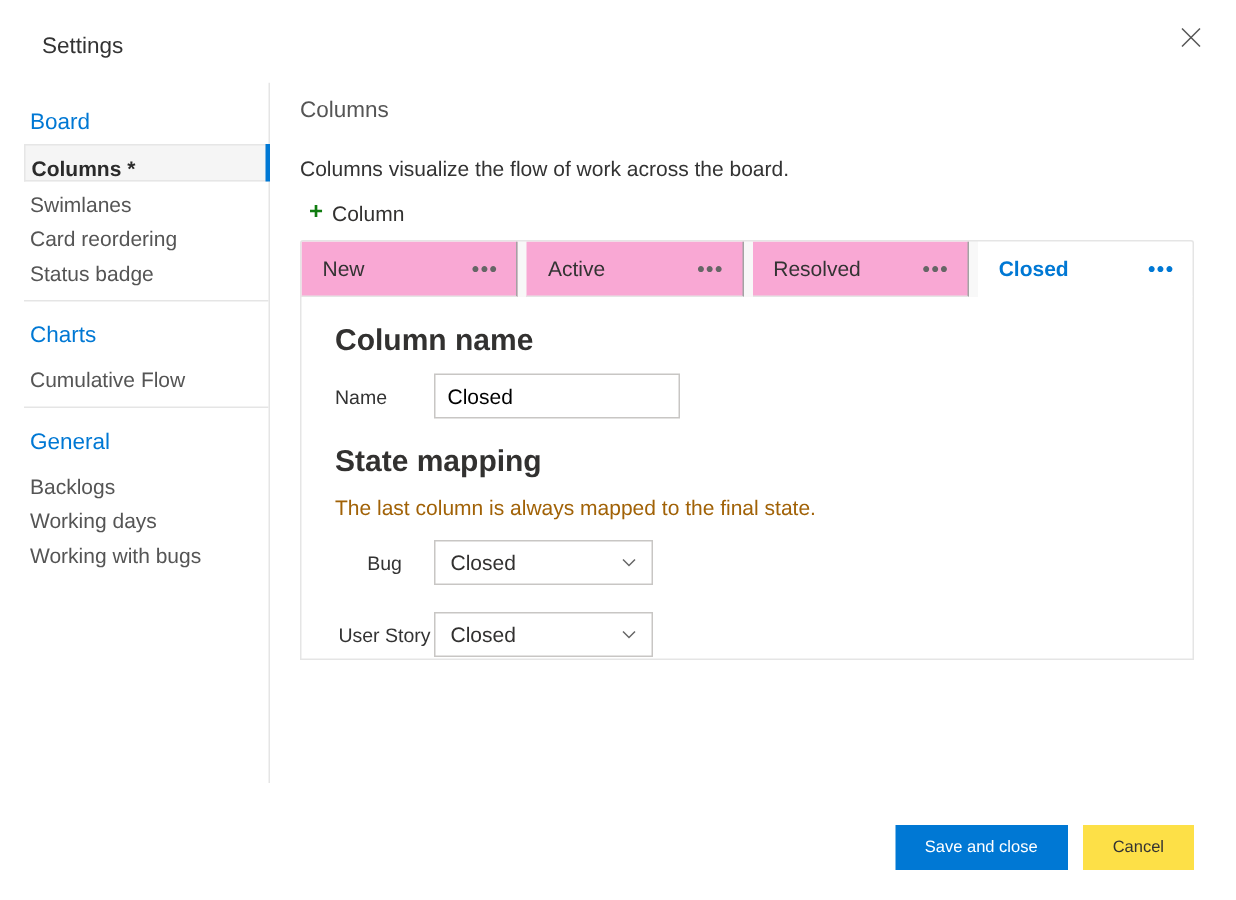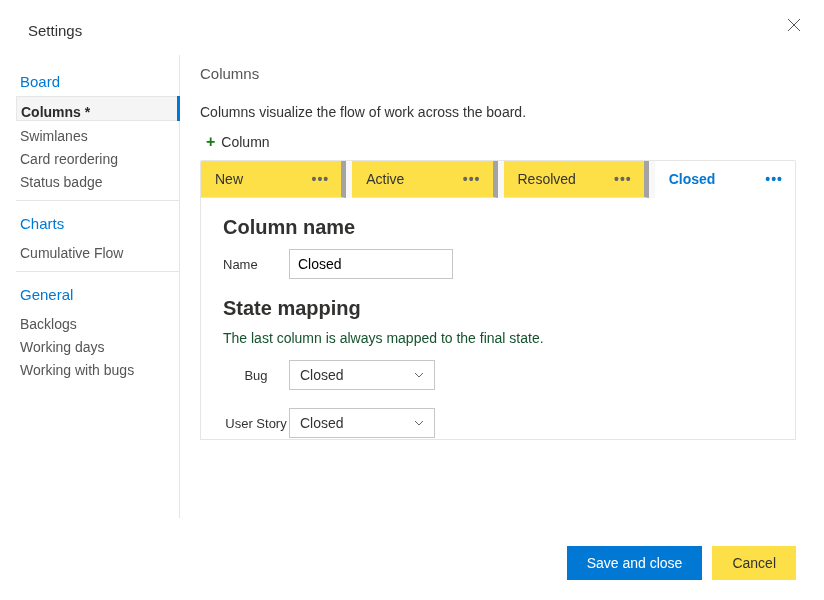--- a/index.html
+++ b/index.html
@@ -130,22 +130,22 @@
     background: #f8f8f8;
     border-radius: 2px 2px 0 0;
     overflow: hidden;
   }
   .tab {
     flex: 1;
     display: flex;
     align-items: center;
     justify-content: space-between;
     padding: 10px 12px 10px 14px;
-    background: #fde047;
-    border-right: 5px solid #a3a3a3;
+    background: #f9a8d4;
+    border-right: 1px solid #a3a3a3;
     border-bottom: 1px solid #e5e5e5;
     cursor: pointer;
     font-size: 14px;
     color: #333;
     position: relative;
   }
   .tab:last-child { border-right: none; }
   .tab.active {
     background: #fff;
     border-bottom: 1px solid #fff;
@@ -178,21 +178,21 @@
     height: 17px;
     background: #f1f1f1;
   }
   .section-heading {
     font-weight: 600;
     font-size: 20px;
     margin-bottom: 10px;
   }
   .section-sub {
     font-size: 14px;
-    color: #14532d;
+    color: #a16207;
     margin-bottom: 14px;
   }
   .form-row {
     display: flex;
     align-items: center;
     margin-bottom: 18px;
   }
   .form-label {
     width: 66px;
     font-size: 13px;
@@ -226,21 +226,21 @@
   }
   .chev svg { display: block; }
   .footer {
     display: flex;
     justify-content: flex-end;
     gap: 10px;
     padding: 28px 28px 20px 0;
   }
   .btn {
     padding: 9px 20px;
-    font-size: 14px;
+    font-size: 11px;
     border: none;
     cursor: pointer;
     font-family: inherit;
   }
   .btn-primary {
     background: #0078d4;
     color: #fff;
   }
   .btn-secondary {
     background: #fde047;

